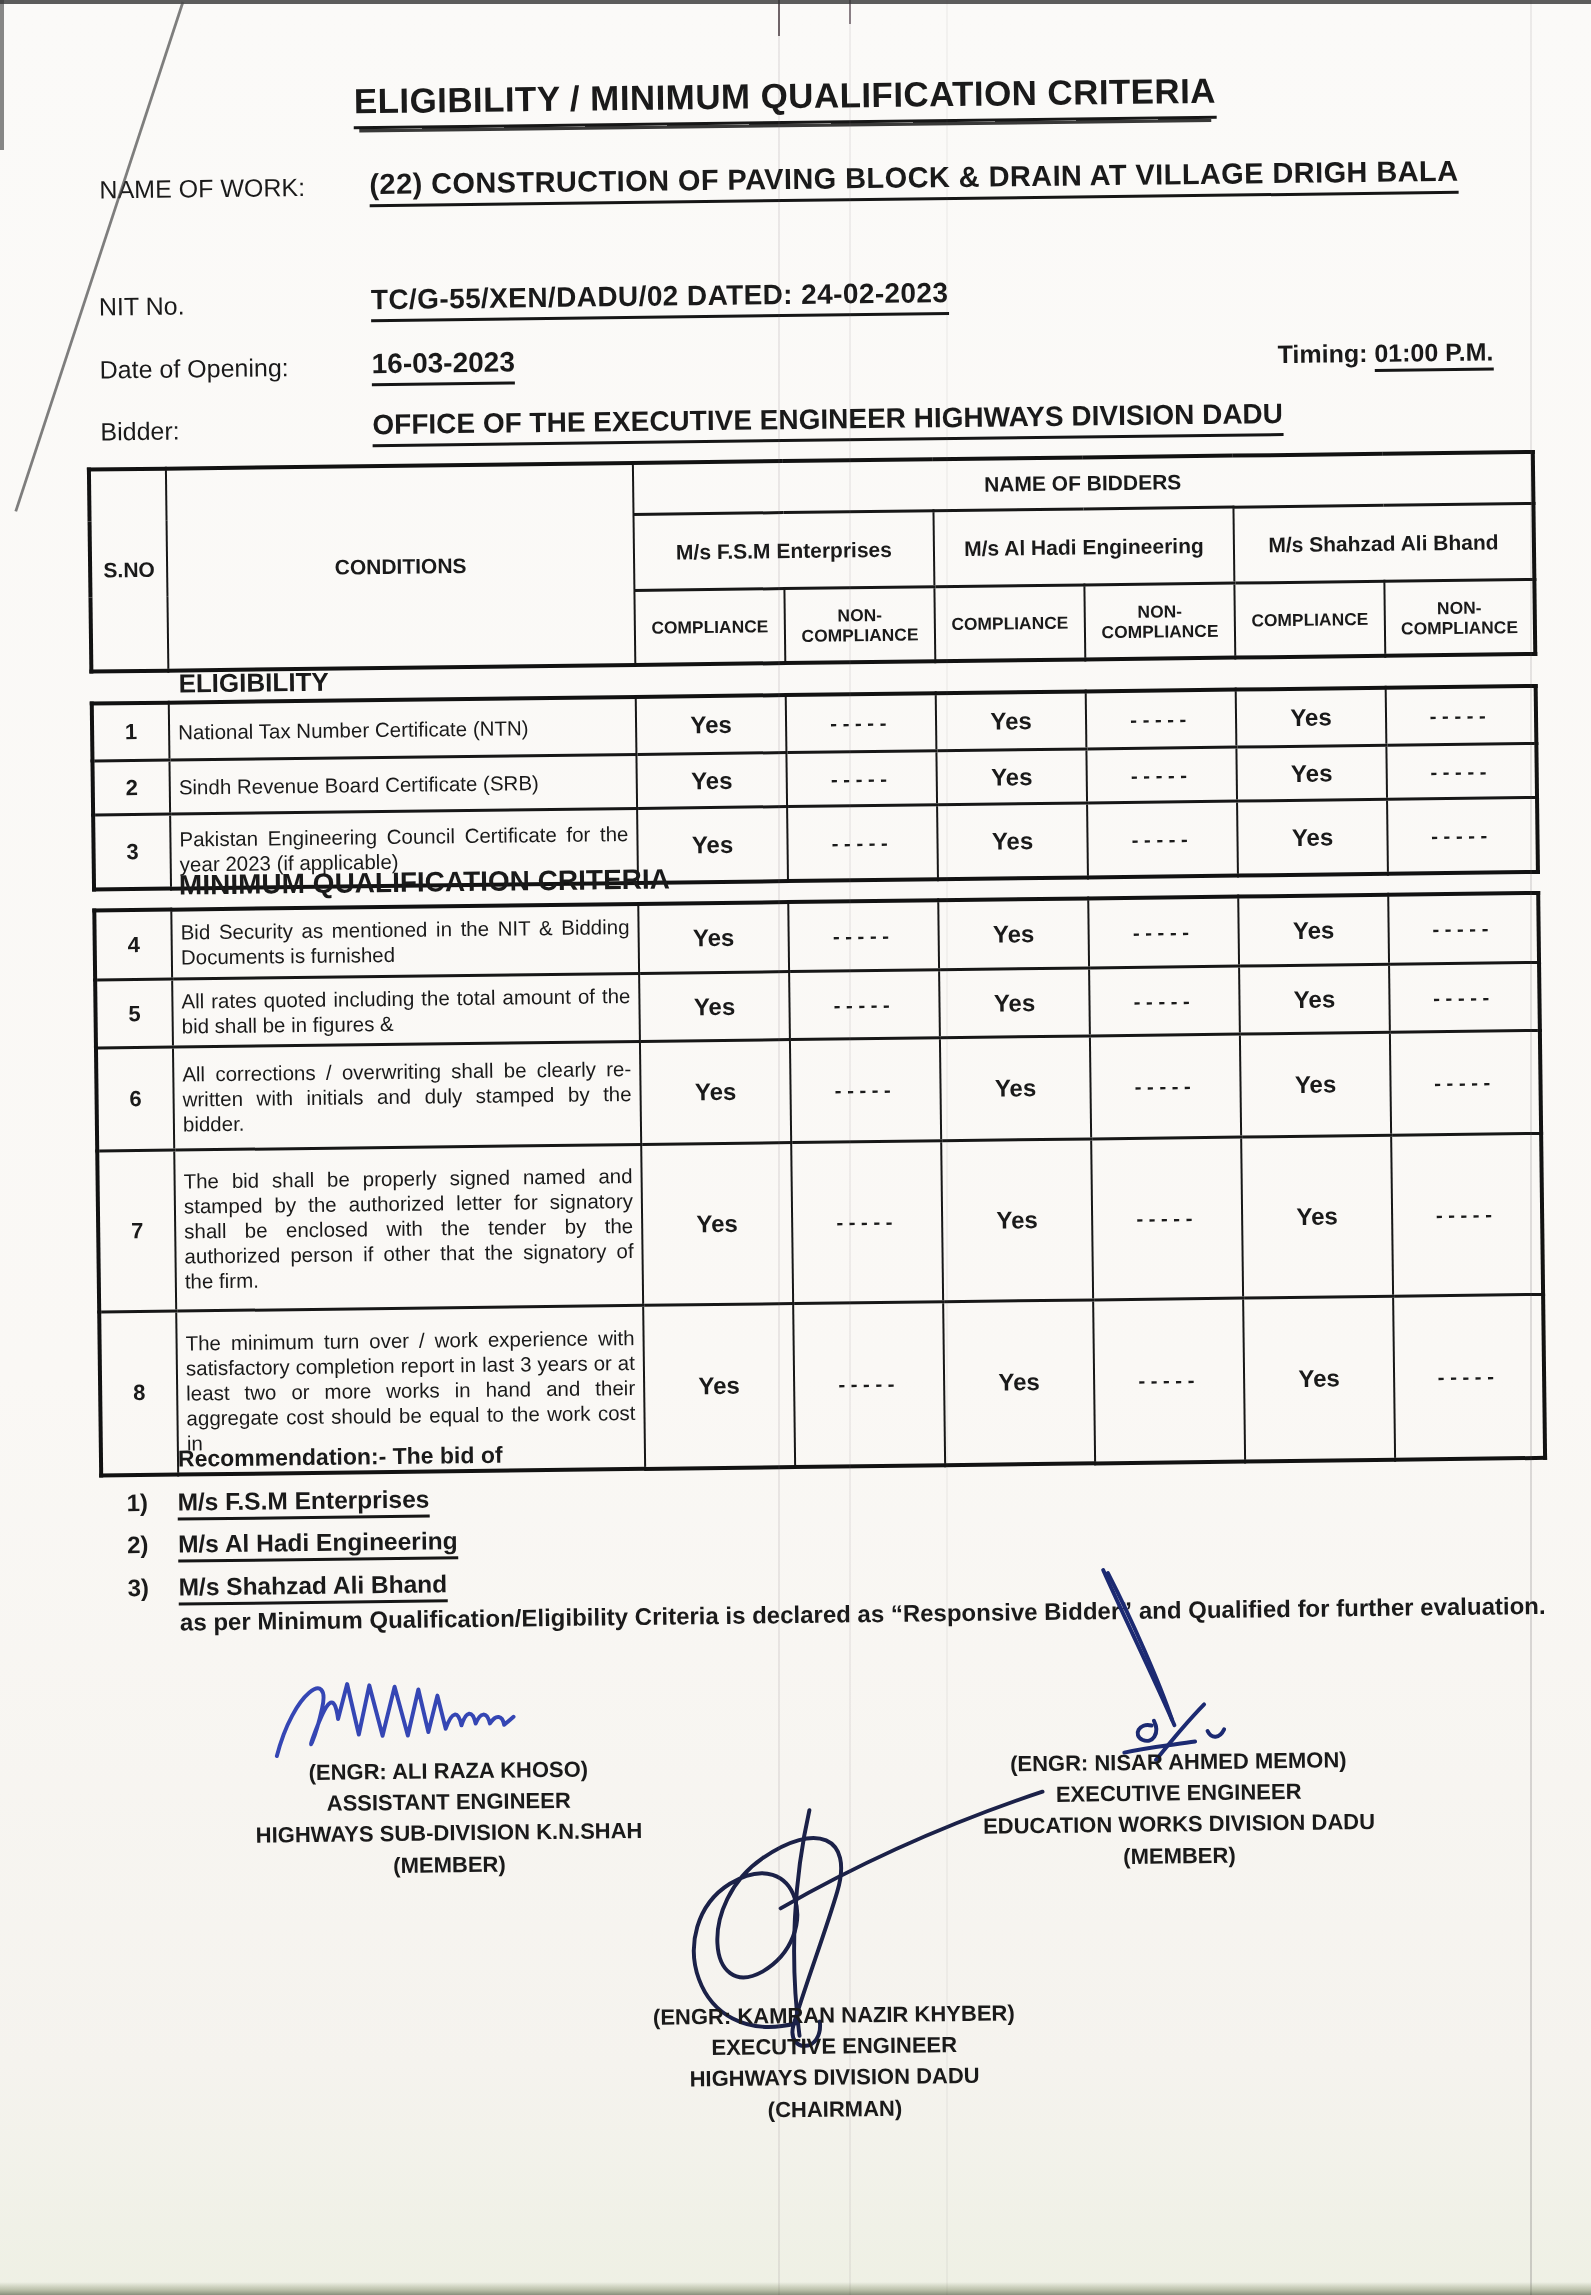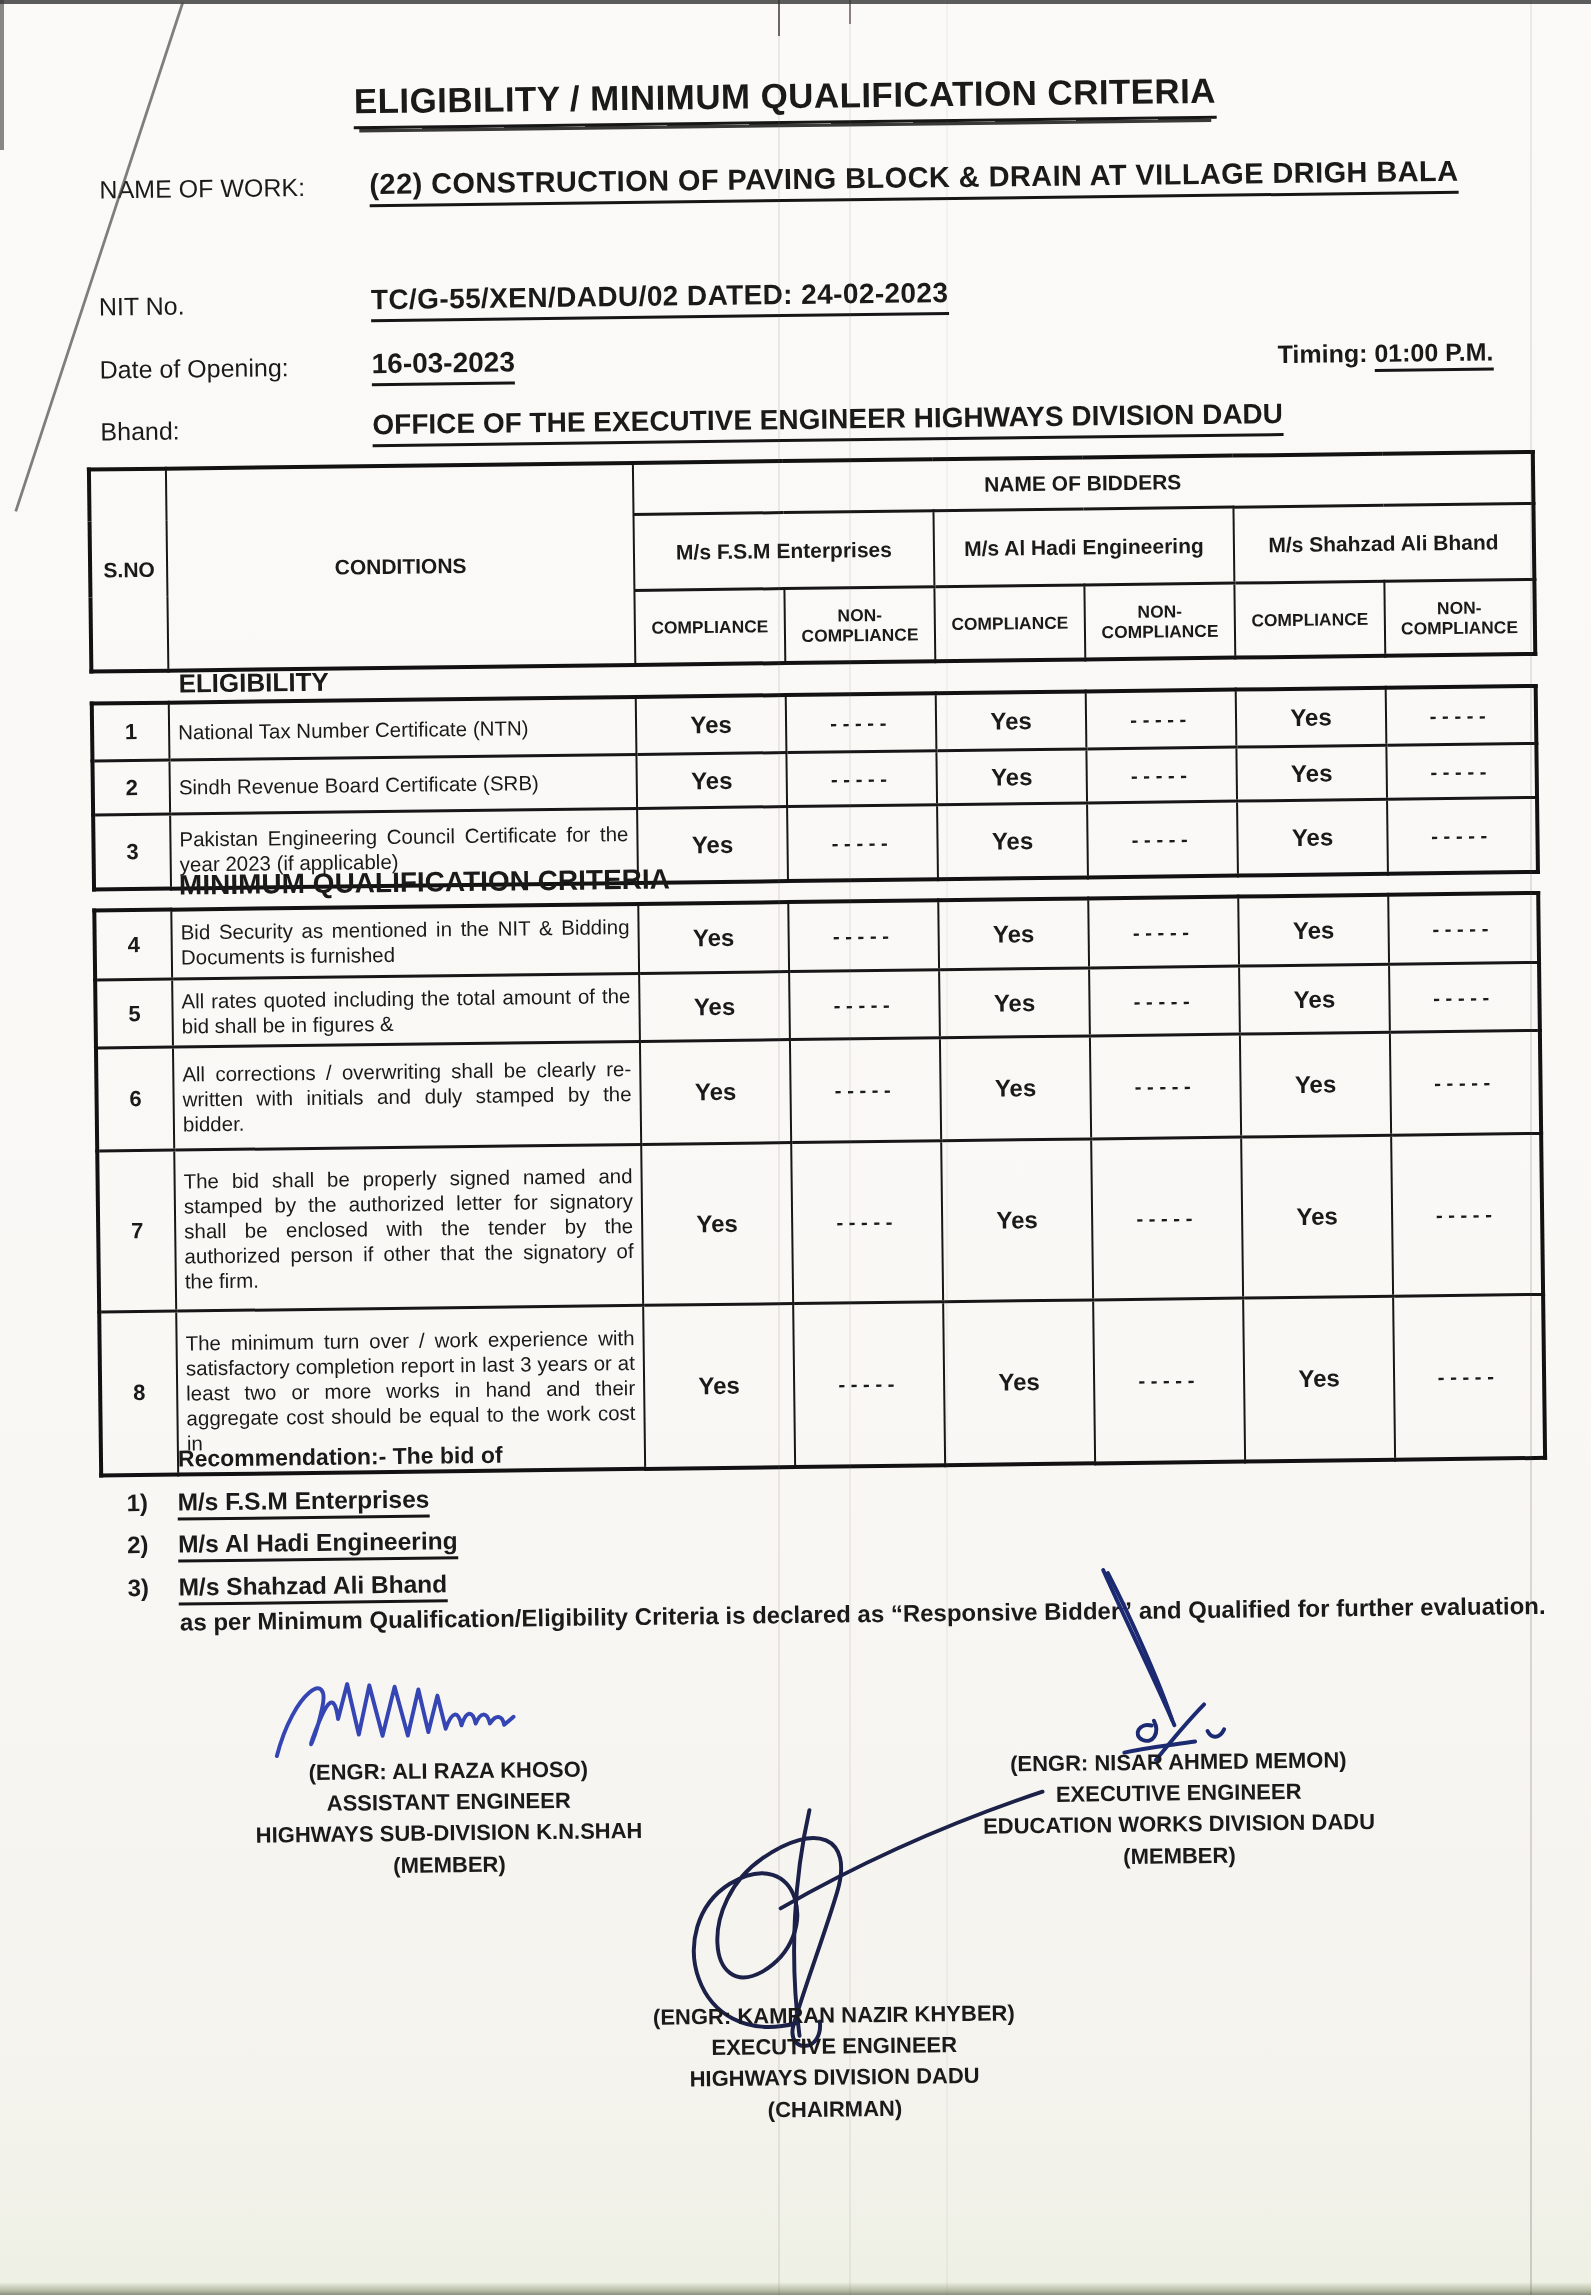--- a/index.html
+++ b/index.html
@@ -101,21 +101,21 @@
     <div class="meta-label" id="nit-label">NIT No.</div>
     <div class="meta-value" id="nit-value">TC/G-55/XEN/DADU/02 DATED: 24-02-2023</div>
 
     <div class="meta-label" id="open-label">Date of Opening:</div>
     <div class="meta-value" id="open-value">16-03-2023</div>
     <div id="timing-wrap">
       <span>Timing:</span>
       <b>01:00 P.M.</b>
     </div>
 
-    <div class="meta-label" id="venue-label">Bhand:</div>
+    <div class="meta-label" id="venue-label">Bidder:</div>
     <div class="meta-value" id="venue-value">OFFICE OF THE EXECUTIVE ENGINEER HIGHWAYS DIVISION DADU</div>
 
     <table id="tbl-head">
       <colgroup>
           <col class="c-sno">
           <col class="c-cond">
           <col class="c-val">
           <col class="c-val">
           <col class="c-val">
           <col class="c-val">

